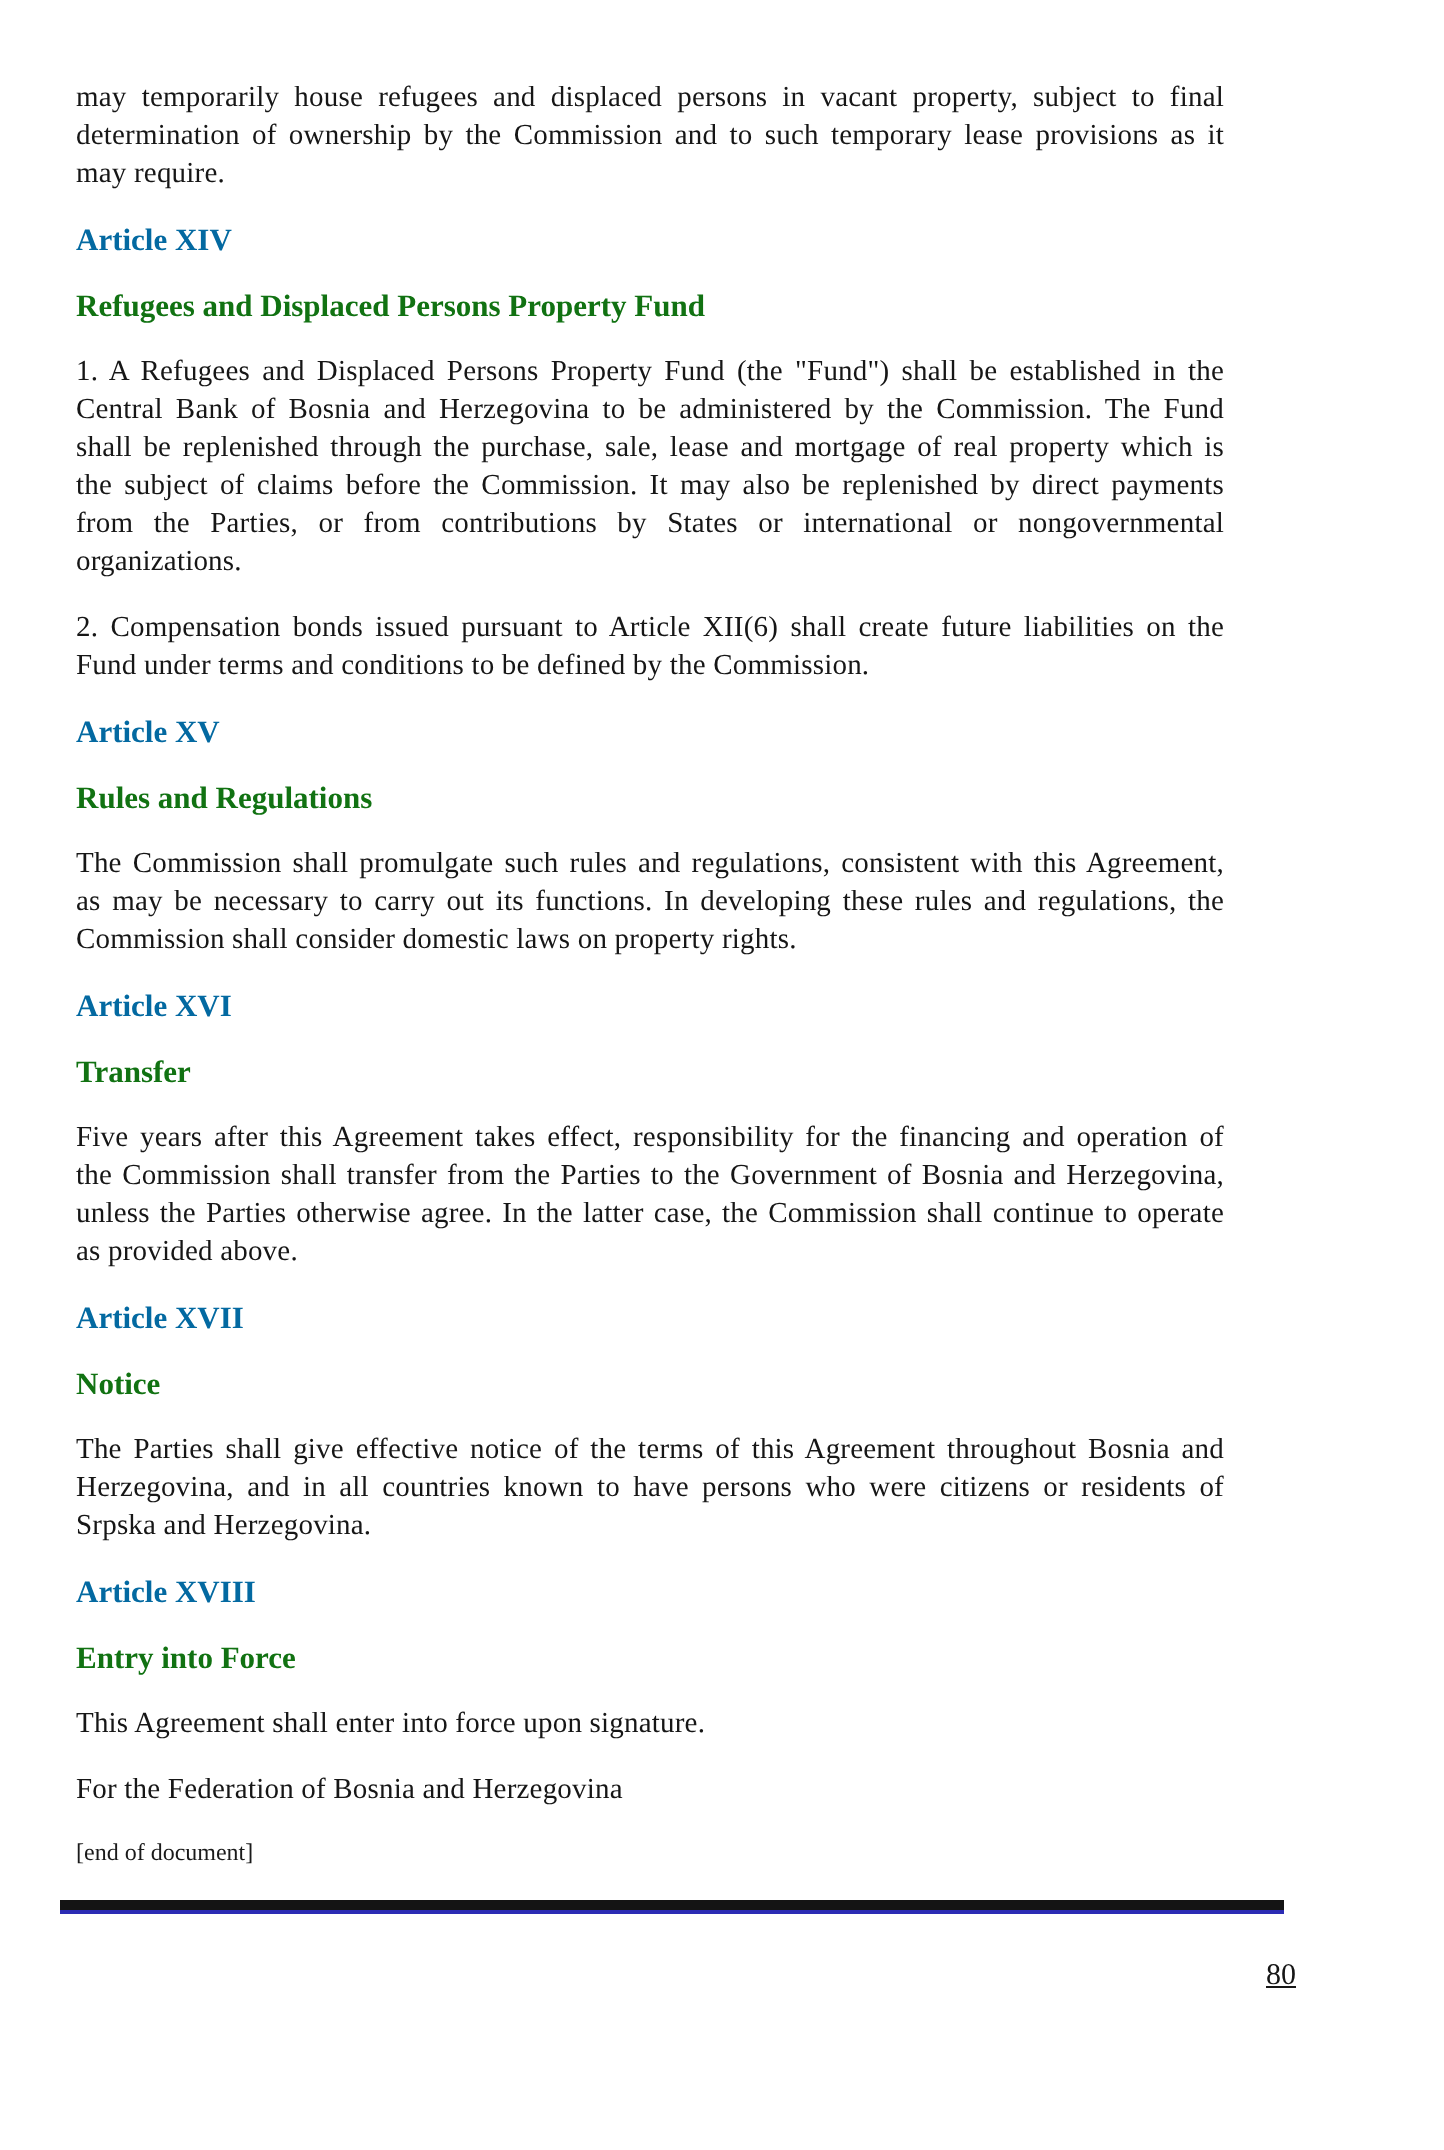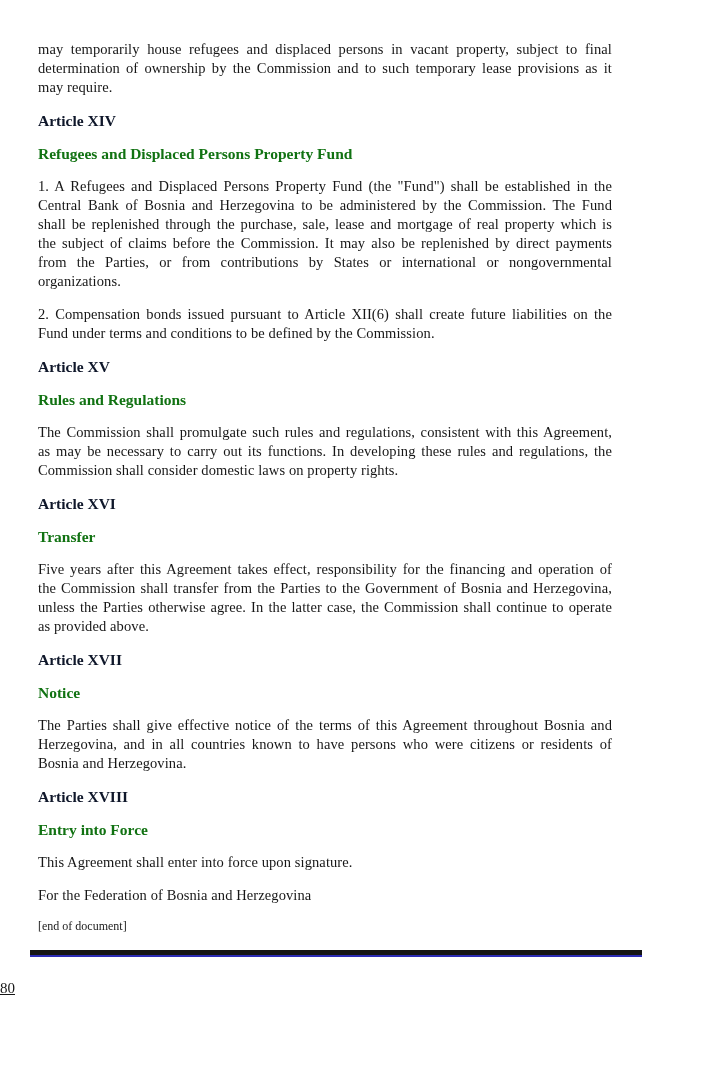--- a/index.html
+++ b/index.html
@@ -29,21 +29,21 @@
     letter-spacing: 0.1px;
   }
   .line.just {
     text-align: justify;
     text-align-last: justify;
   }
   .article {
     font-size: 15.5px;
     line-height: 19px;
     font-weight: bold;
-    color: #0f172a;
+    color: #0369a1;
   }
   .subject {
     font-size: 15.5px;
     line-height: 19px;
     font-weight: bold;
     color: #117212;
   }
   .endnote {
     font-size: 12px;
     line-height: 15px;
@@ -51,21 +51,21 @@
     margin-bottom: 16px;
   }
   .footer-rule {
     height: 5px;
     background: #141414;
     border-bottom: 2px solid #2b2bb4;
     margin: 9px 6px 0 30px;
   }
   .page-number {
     margin-top: 22px;
-    text-align: left;
+    text-align: right;
     font-size: 15px;
     line-height: 18px;
     color: #161616;
     text-decoration: underline;
   }
 </style>
 </head>
 <body>
 
 <div class="page">
@@ -102,21 +102,21 @@
         <div class="line just">Five years  after this Agreement takes effect, responsibility for the financing and operation of</div>
         <div class="line just">the Commission shall transfer from the Parties to the Government of Bosnia and Herzegovina,</div>
         <div class="line just">unless the Parties otherwise agree. In the latter case, the Commission shall continue to operate</div>
         <div class="line">as provided above.</div>
       </div>
       <div class="block article">Article XVII</div>
       <div class="block subject">Notice</div>
       <div class="block para">
         <div class="line just">The Parties shall  give effective notice of the terms of this Agreement throughout Bosnia and</div>
         <div class="line just">Herzegovina, and in all countries known  to have persons who were citizens or residents of</div>
-        <div class="line">Bosnia and Herzegovina.</div>
+        <div class="line">Srpska and Herzegovina.</div>
       </div>
       <div class="block article">Article XVIII</div>
       <div class="block subject">Entry into Force</div>
       <div class="block para">
         <div class="line">This Agreement shall enter into force upon signature.</div>
       </div>
       <div class="block para">
         <div class="line">For the Federation of Bosnia and Herzegovina</div>
       </div>
       <div class="block endnote">[end of document]</div>

